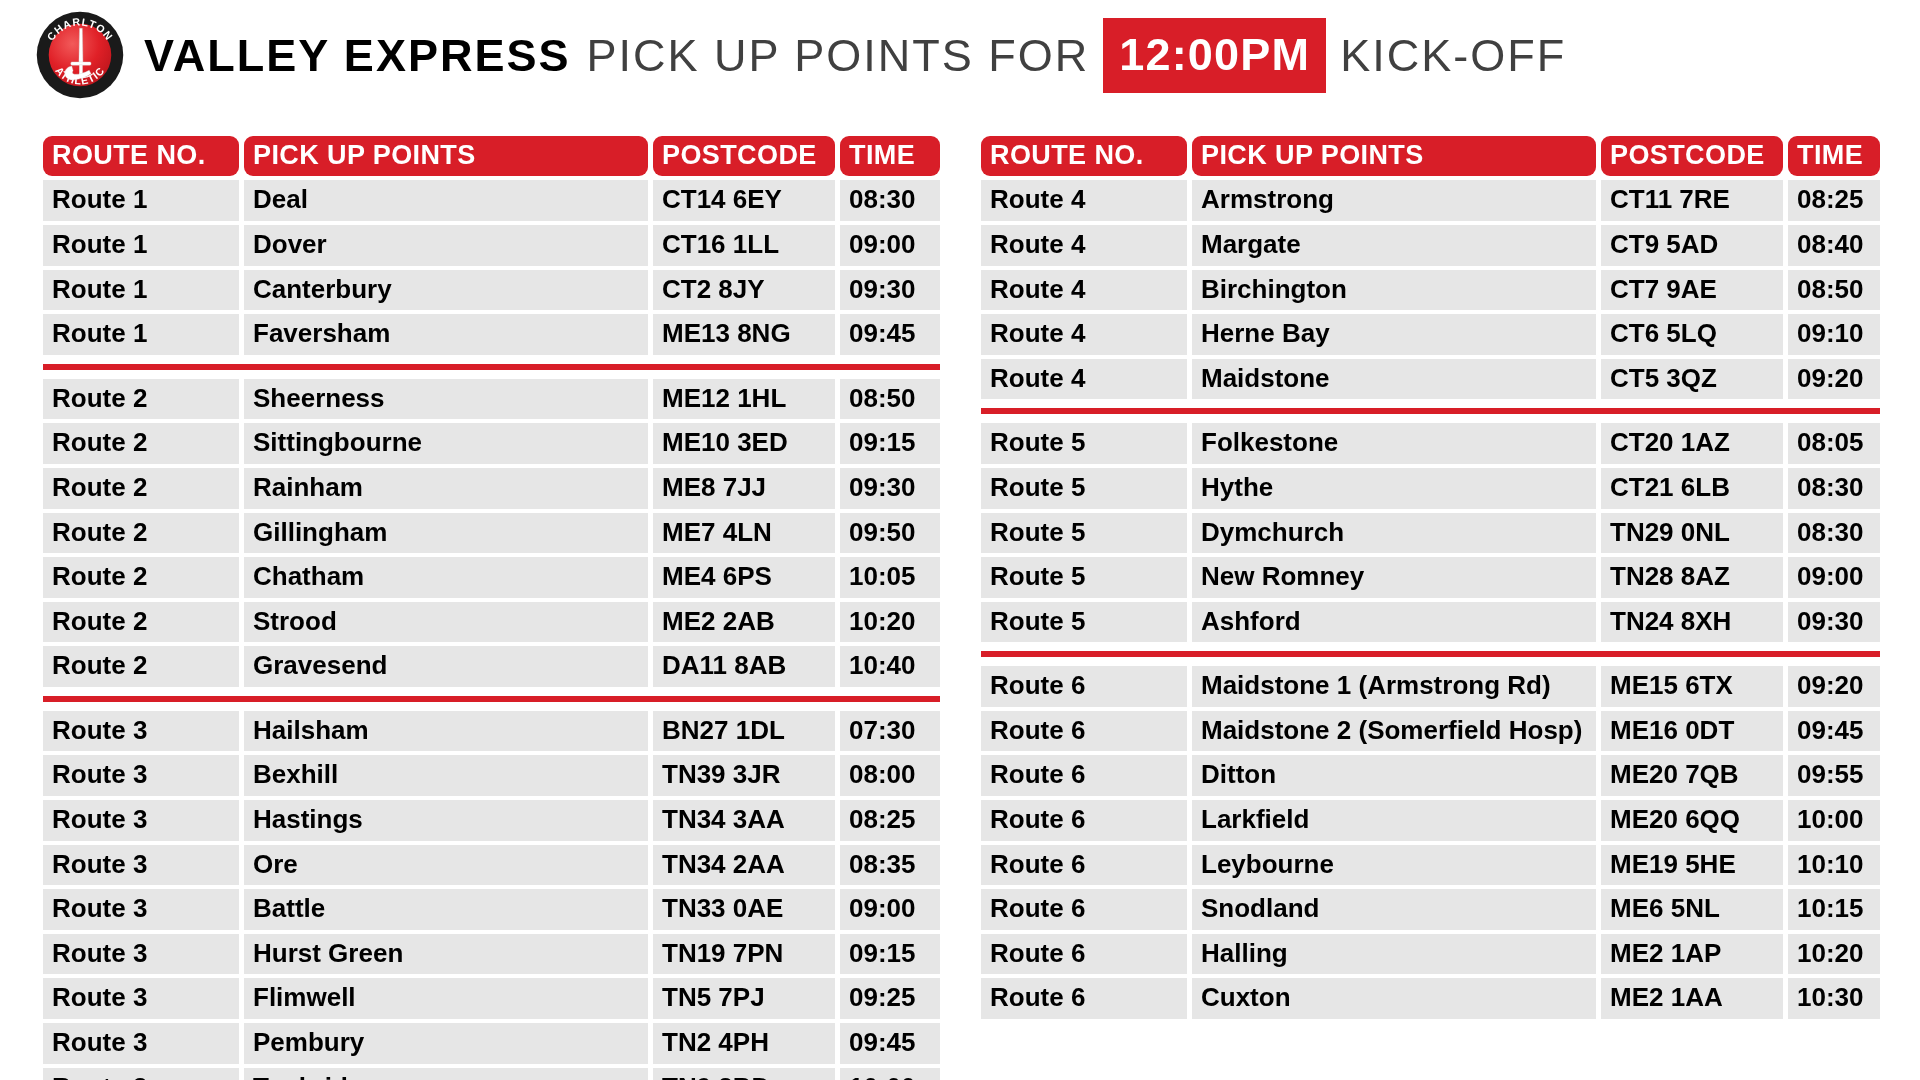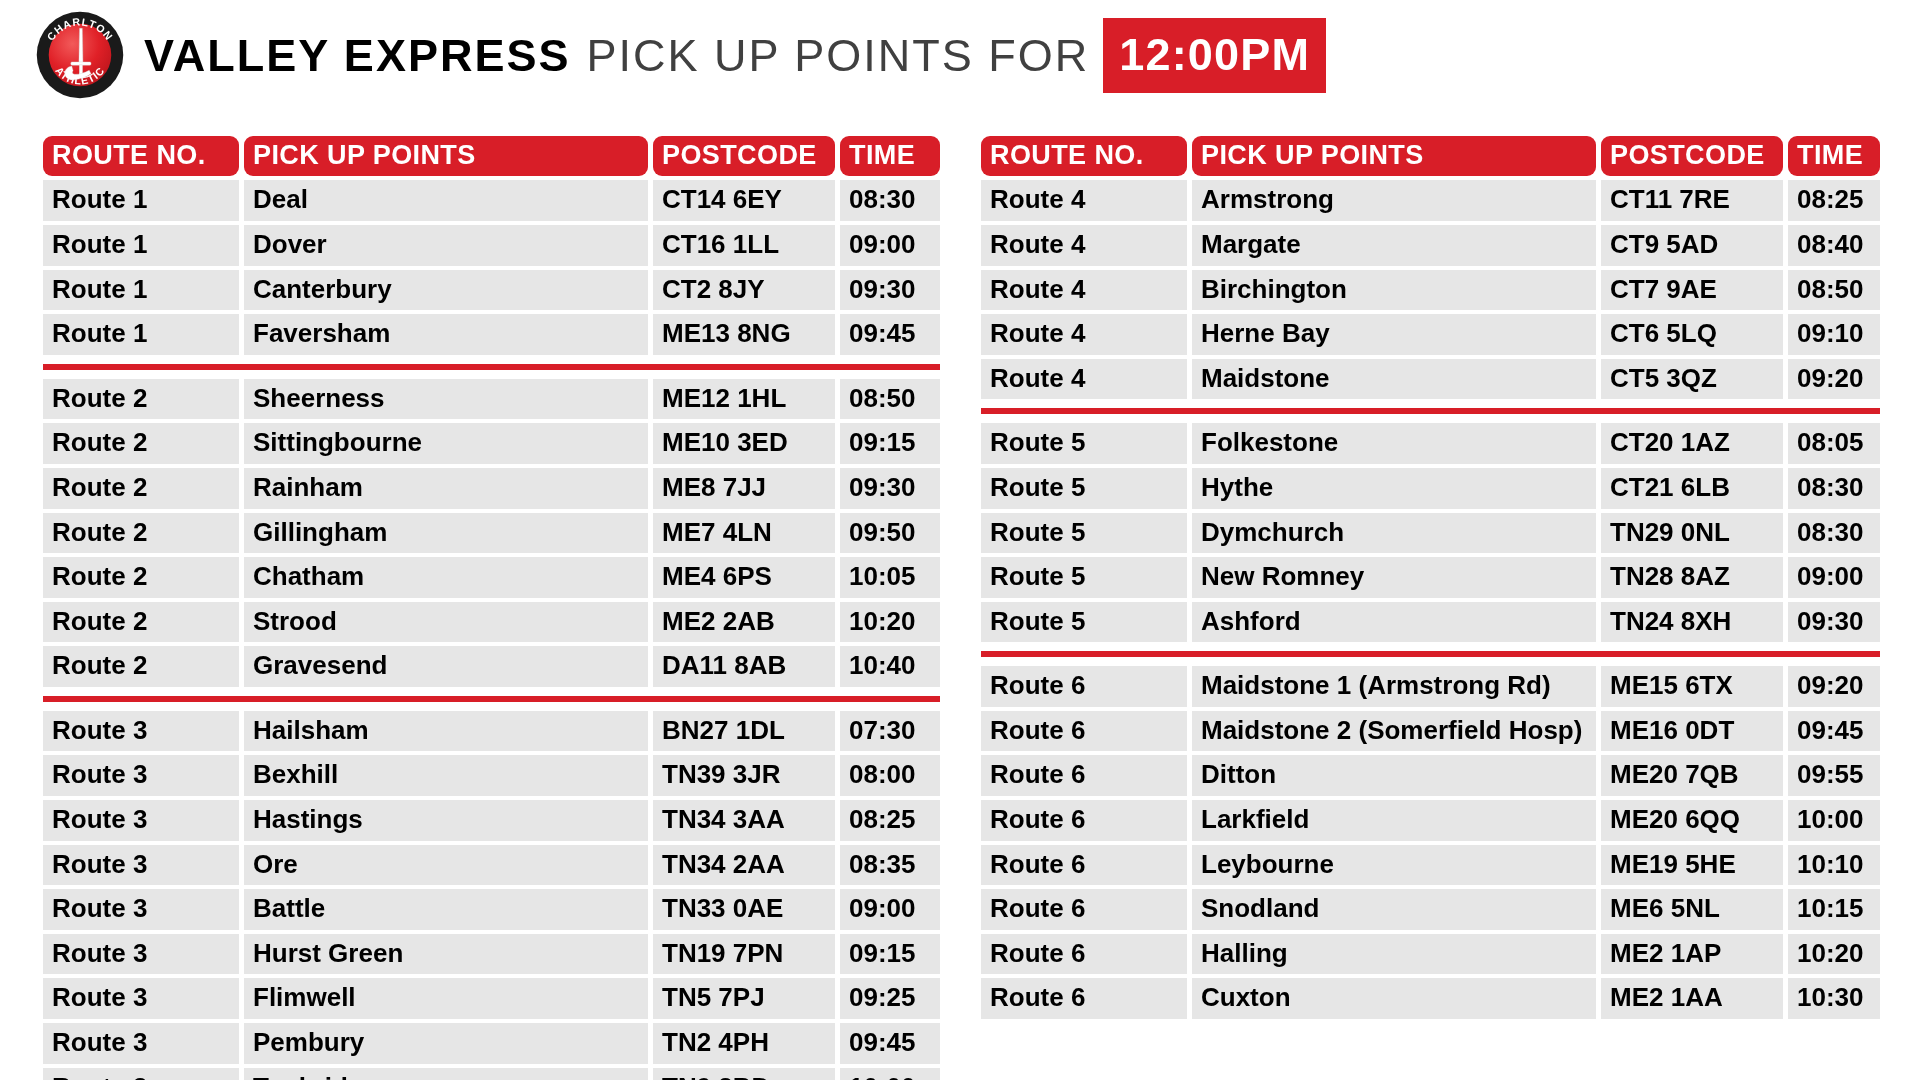--- a/index.html
+++ b/index.html
@@ -177,20 +177,21 @@
           <path d="M41 62 C36 63 33 66.5 33.5 71 C34 75 38 77.5 44 77 C50 76.5 57 74 62 70.5 L60 66.5 C55 69.5 49 71 45 71 C42 71 41 69 42.5 67 Z" fill="#ffffff" stroke="#d4d4d4" stroke-width="0.4"></path>
         </g>
       </svg>
     </div>
 
     <div class="title-line">
       <span class="t-bold">VALLEY EXPRESS</span>
       <span style="display:inline-block;width:16px"></span>
       <span class="t-light">PICK UP POINTS FOR</span>
       <span class="kick-time">12:00PM</span>
+      <span class="t-light">KICK-OFF</span>
     </div>
 
   </div>
 
   <div class="tables">
 
     <div class="col-left">
       <table class="sched">
         <thead>
           <tr>

